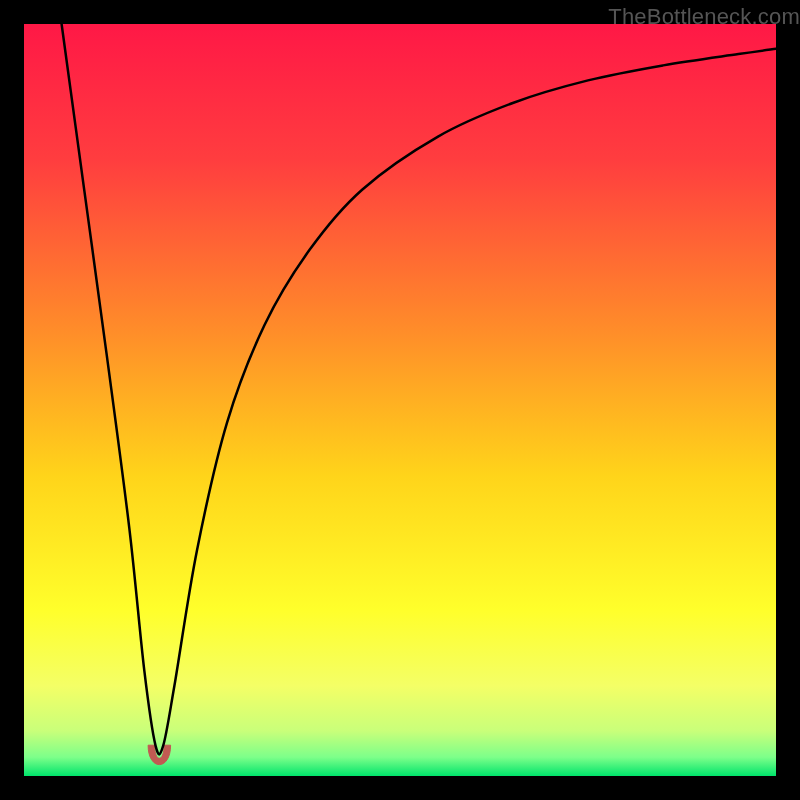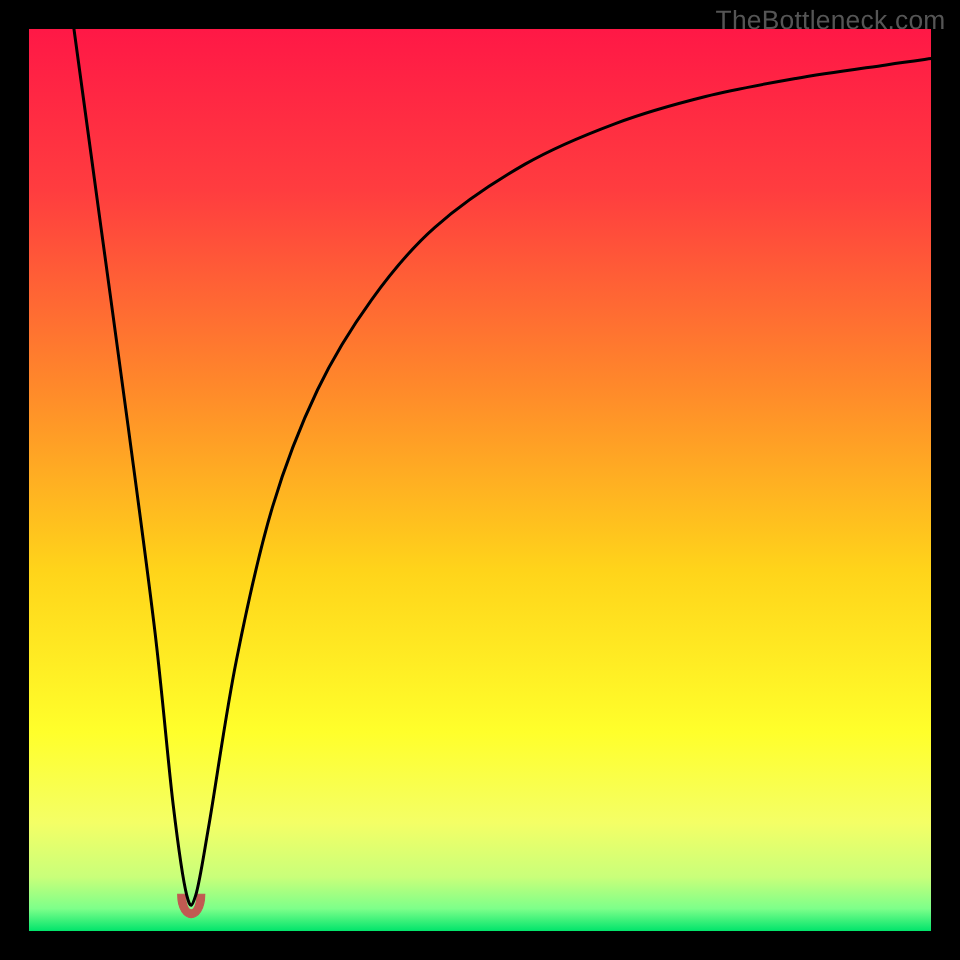--- a/index.html
+++ b/index.html
@@ -31,21 +31,21 @@
     position: absolute;
     inset: 0;
   }
   .curve-layer {
     position: absolute;
     inset: 0;
   }
   .watermark {
     position: absolute;
     top: 4px;
-    right: 12px;
+    right: 0;
     color: #555;
     font-size: 22px;
     font-weight: 500;
     letter-spacing: 0.2px;
   }
 </style>
 </head>
 <body>
 
 <div class="frame">

